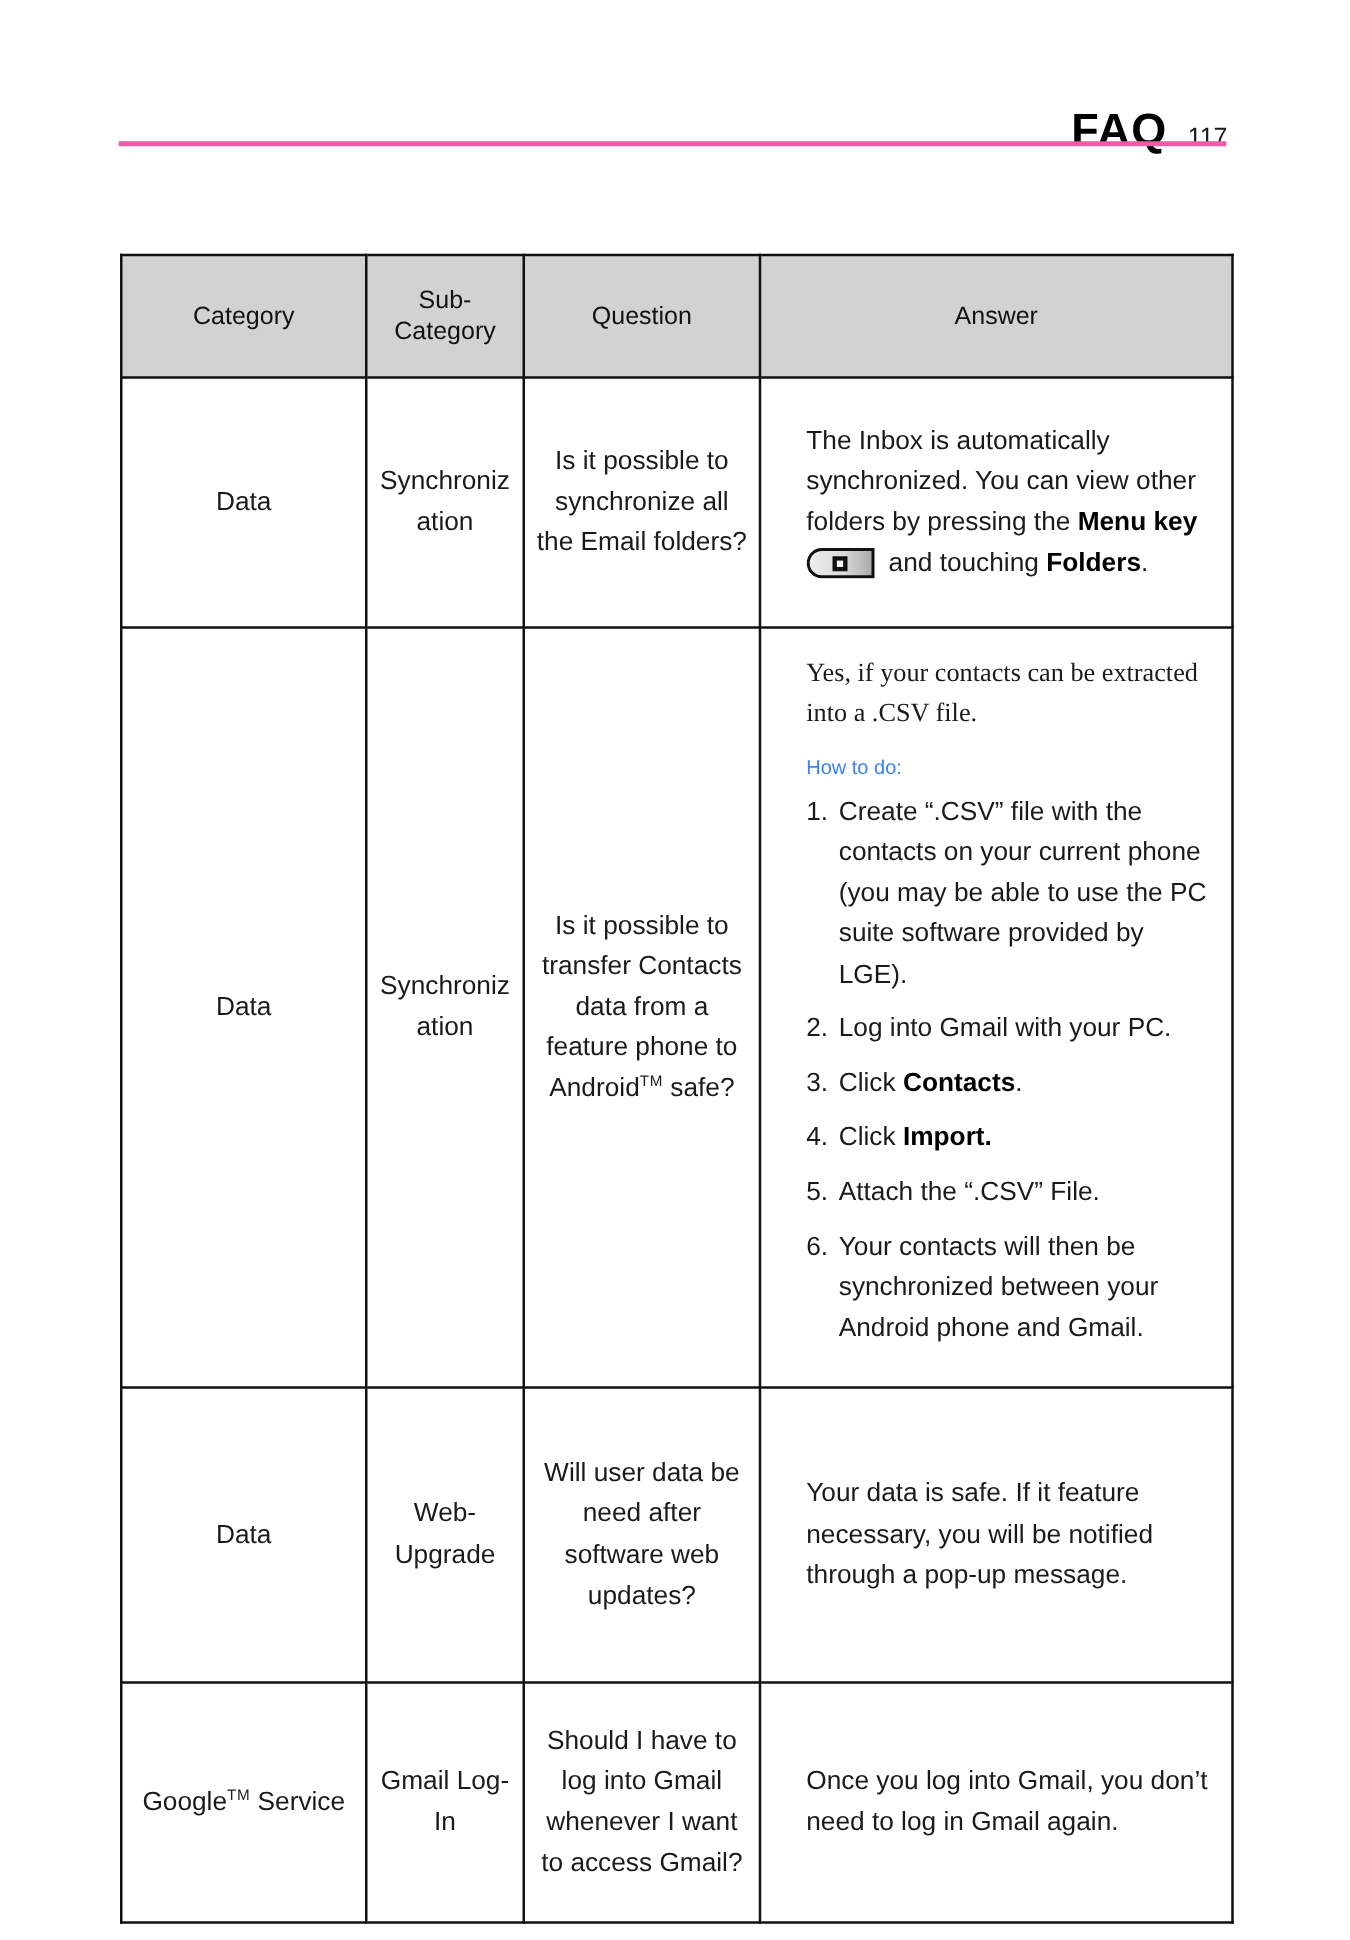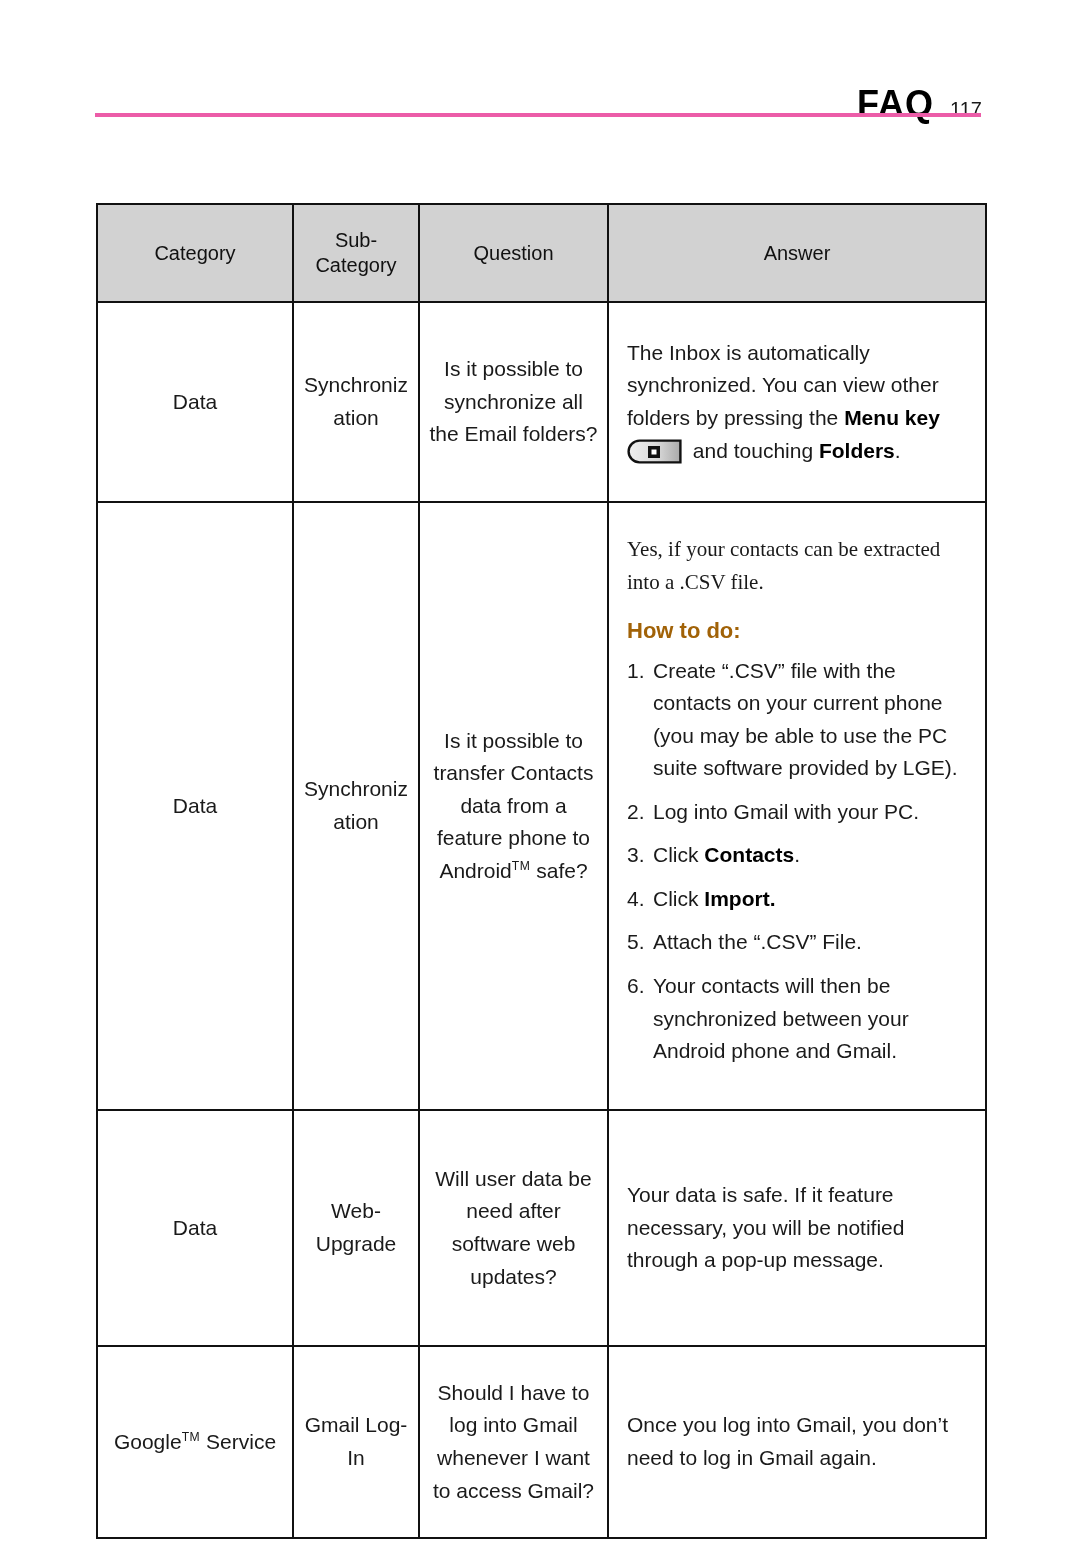--- a/index.html
+++ b/index.html
@@ -91,45 +91,45 @@
     font-size: 21px;
     line-height: 1.55;
     color: #1a1a1a;
   }
 
   td.cell-center {
     text-align: center;
   }
   td.cell-answer {
     text-align: left;
-    padding-left: 18px;
+    padding-left: 36px;
     padding-right: 12px;
   }
 
   
   tr.row-1 td { height: 178px; }
   tr.row-2 td { height: 586px; }
   tr.row-3 td { height: 214px; }
   tr.row-4 td { height: 170px; }
 
   
   b, strong { font-weight: bold; color: #000000; }
   sup.tm {
     font-size: 0.58em;
     vertical-align: super;
     line-height: 0;
     letter-spacing: 0.5px;
   }
   .para { margin: 0 0 4px 0; font-family: Liberation Serif, serif; }
   .para.gap { margin-bottom: 14px; }
   .howto {
-    font-weight: bold;
-    font-size: 22px;
+    font-weight: normal;
+    font-size: 16px;
     margin: 16px 0 6px 0;
-    color: #a16207;
+    color: #3b82f6;
   }
   ol.steps {
     list-style: none;
     margin: 0;
     padding: 0;
   }
   ol.steps > li {
     display: flex;
     margin-bottom: 11px;
   }

